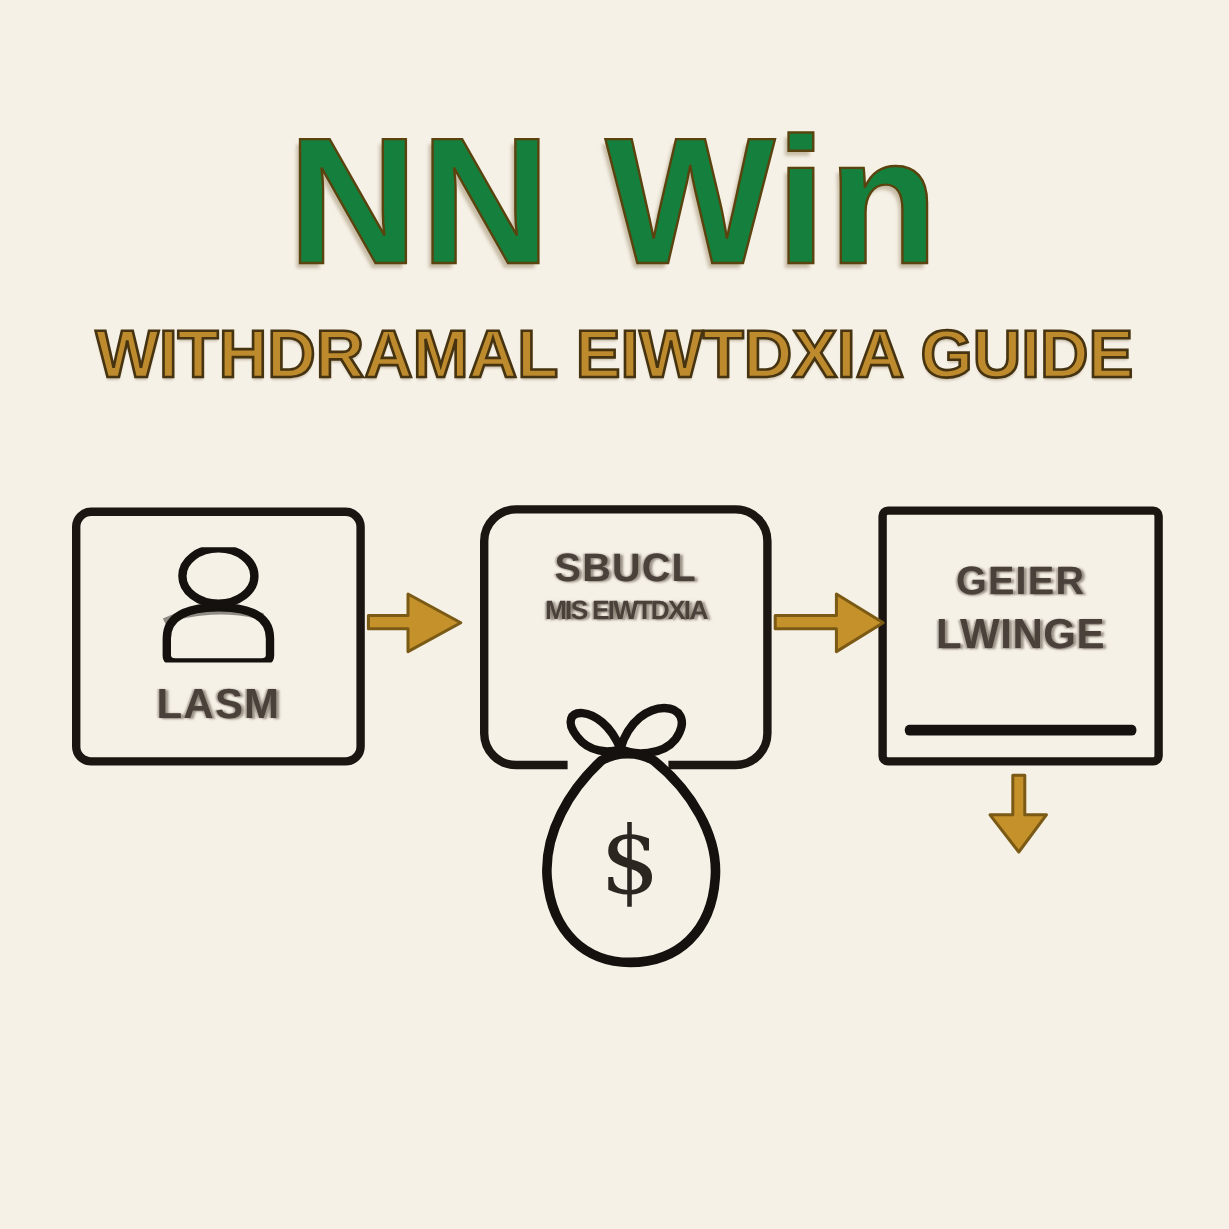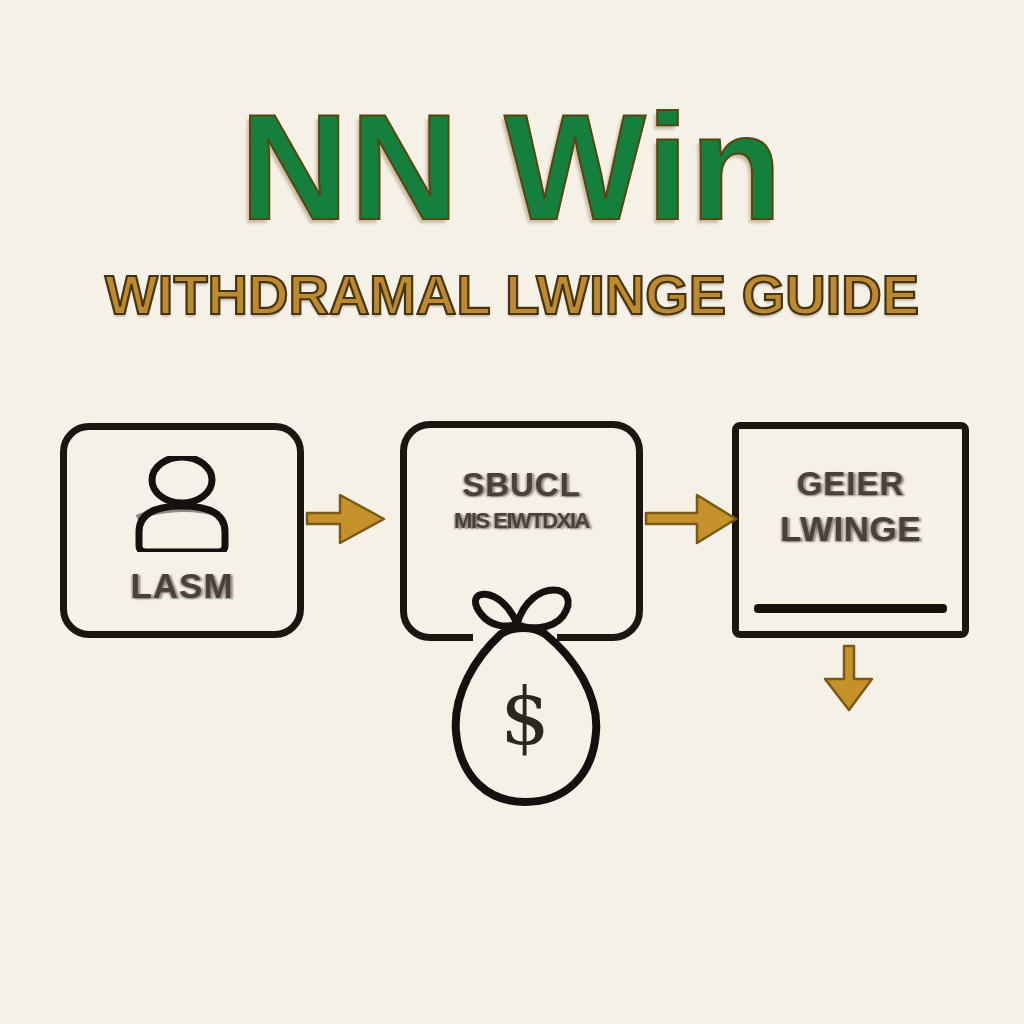--- a/index.html
+++ b/index.html
@@ -29,33 +29,33 @@
   }
 
   
   .fbox{
     position:absolute;
     border:7px solid #1b1612;
     background:#f6f1e7;
     box-sizing:border-box;
     display:flex;flex-direction:column;align-items:center;
   }
-  .fbox.b1{left:60px;top:423px;width:244px;height:215px;border-radius:29px;}
+  .fbox.b1{left:60px;top:423px;width:244px;height:215px;border-radius:16px;}
   .fbox.b2{left:400px;top:421px;width:243px;height:220px;border-radius:30px;}
   .fbox.b3{left:732px;top:422px;width:237px;height:216px;border-radius:8px;}
   .fbox.b4{left:732px;top:713px;width:240px;height:224px;border-radius:30px;}
 
   .boxtext{
     color:#49413a;font-weight:bold;text-align:center;
     text-shadow:2.5px 1px 2px rgba(80,68,55,0.55), -1.5px 0.5px 1.5px rgba(80,68,55,0.4);
   }
   .b1 .icon-wrap{margin-top:26px;}
   .b1 .boxtext{font-size:35px;margin-top:10px;letter-spacing:1px;}
 
-  .b2 .line1{margin-top:38px;font-size:33px;letter-spacing:1px;}
+  .b2 .line1{margin-top:26px;font-size:33px;letter-spacing:1px;}
   .b2 .line2{margin-top:4px;font-size:22px;letter-spacing:-1.5px;}
 
   .b3 .line1{margin-top:36px;font-size:33px;letter-spacing:1px;}
   .b3 .line2{margin-top:6px;font-size:35px;letter-spacing:0.5px;}
   .sig-line{
     position:absolute;left:15px;right:15px;bottom:18px;height:9px;
     background:#15110e;border-radius:4px;
   }
 
   .b4 .icon-wrap{margin-top:28px;}
@@ -73,21 +73,21 @@
     font-family:"DejaVu Serif", serif;
     font-weight:normal;
   }
 </style>
 </head>
 <body>
 
 <div class="canvas">
 
   <div class="title">NN Win</div>
-  <div class="subtitle">WITHDRAMAL LWINGE GUIDE</div>
+  <div class="subtitle">WITHDRAMAL EIWTDXIA GUIDE</div>
 
   <div class="fbox b1">
     <div class="icon-wrap">
       <svg width="118" height="96" viewBox="0 0 118 96">
         <ellipse cx="59" cy="24" rx="30" ry="23" fill="none" stroke="#15110e" stroke-width="7"></ellipse>
         <path d="M16,90 L16,76 C16,54 40,50 59,50 C78,50 102,54 102,76 L102,90
                  C102,94 99,96 95,96 L23,96 C19,96 16,94 16,90 Z" fill="none" stroke="#15110e" stroke-width="7" stroke-linejoin="round"></path>
         <path d="M14,62 C34,52 70,50 96,58" fill="none" stroke="#15110e" stroke-width="6" opacity="0.45"></path>
       </svg>
     </div>

